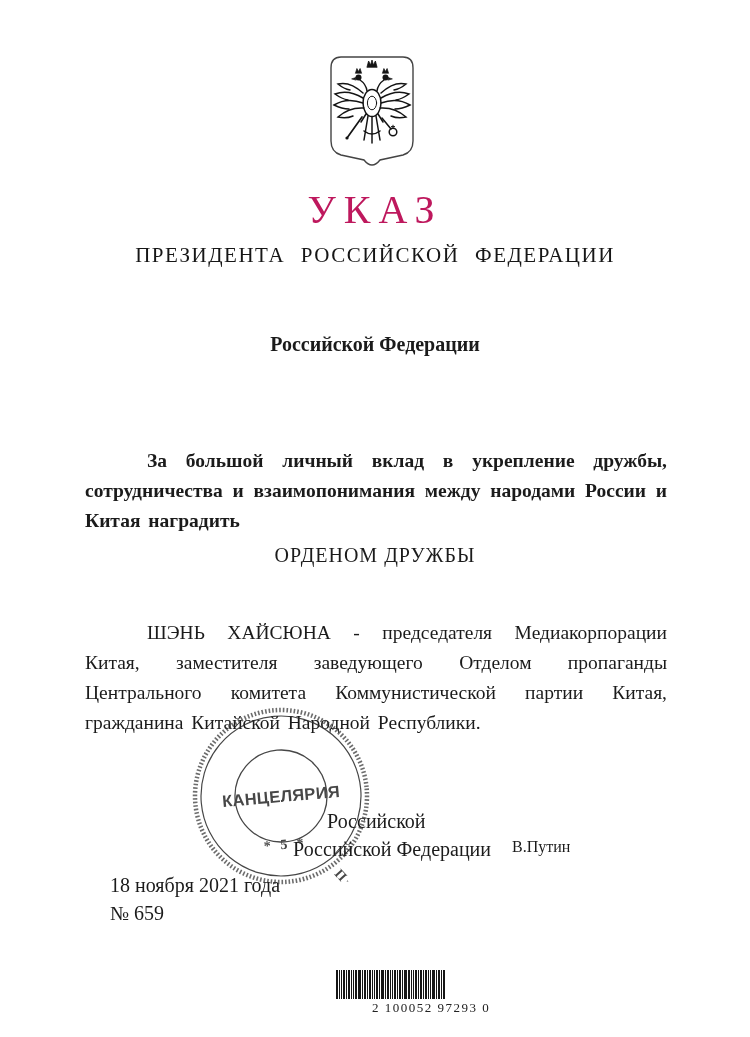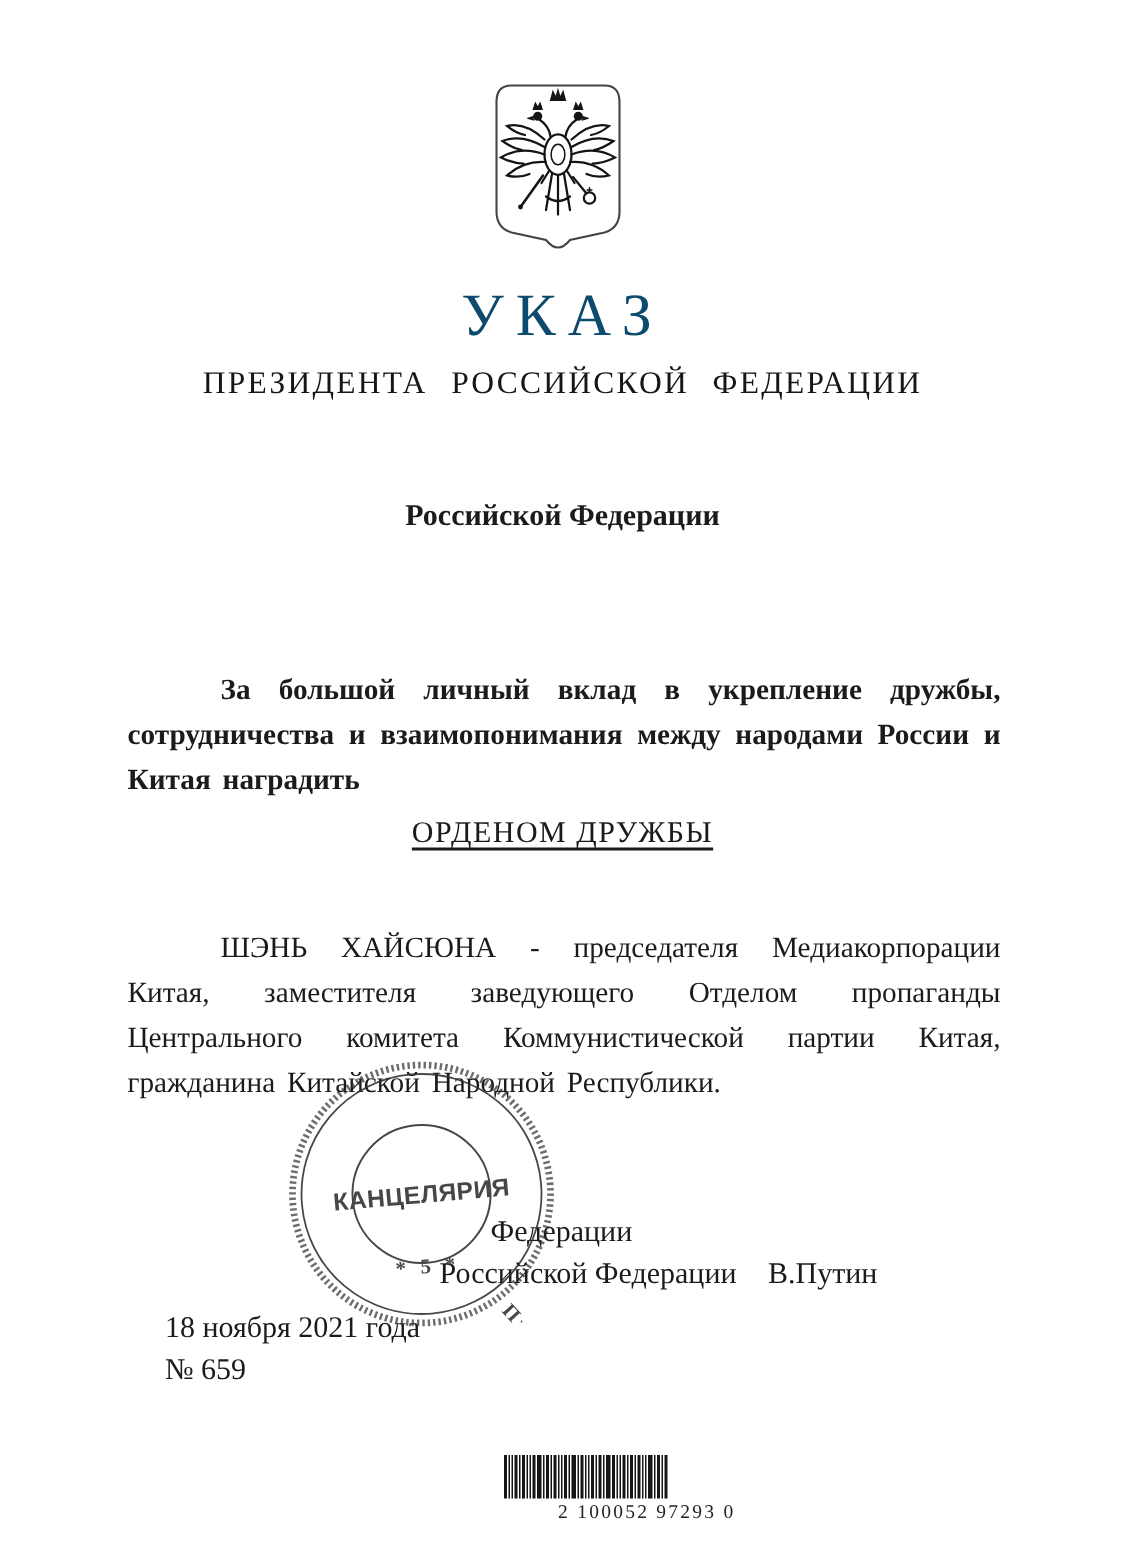--- a/index.html
+++ b/index.html
@@ -11,21 +11,21 @@
     color:#1b1b1b;
     overflow:hidden;
     margin:0 auto;
   }
   
   .coat{position:absolute;left:322px;top:50px;width:100px;height:124px;}
   
   .title{
     position:absolute;top:186px;left:0;width:750px;
     text-align:center;font-size:40px;letter-spacing:8px;
-    font-weight:500;color:#0c4a6e;
+    font-weight:500;color:#be185d;
   }
   .subtitle{
     position:absolute;top:243px;left:0;width:750px;
     text-align:center;font-size:21px;letter-spacing:1.5px;word-spacing:9px;
     color:#161616;
   }
   .subject{
     position:absolute;top:331px;left:85px;width:580px;
     text-align:center;font-weight:bold;font-size:20px;line-height:27px;
   }
@@ -34,25 +34,25 @@
     font-size:19.5px;line-height:30px;
     text-align:justify;text-align-last:left;
     text-indent:62px;word-spacing:3px;
   }
   .para1{top:446px;font-weight:bold;}
   .para2{top:604px;margin-top:14px;}
   .award{
     position:absolute;top:544px;left:0;width:750px;text-align:center;
     font-size:20px;letter-spacing:1px;
   }
-  .award span{text-decoration:underline;text-underline-offset:4px;}
+  .award span{text-underline-offset:4px;}
   
   .sig-line1{position:absolute;top:810px;left:327px;font-size:20px;}
   .sig-line2{position:absolute;top:838px;left:293px;font-size:20px;}
-  .sig-name{position:absolute;top:838px;left:512px;font-size:20px;text-align:center;}
+  .sig-name{position:absolute;top:838px;left:512px;font-size:16px;text-align:center;}
   
   .issued{position:absolute;top:872px;left:110px;font-size:20px;line-height:27.5px;}
   .issued div{white-space:nowrap;}
   
   .stamp{
     position:absolute;left:190px;top:705px;width:182px;height:182px;
     transform:rotate(-5deg);opacity:.88;z-index:5;
   }
   
   .barcode{position:absolute;left:336px;top:970px;width:110px;text-align:center;}
@@ -124,21 +124,21 @@
   </div>
 
   <div class="para para1">За большой личный вклад в укрепление дружбы, сотрудничества и взаимопонимания между народами России и Китая наградить</div>
 
   <div class="award">
     <span>ОРДЕНОМ ДРУЖБЫ</span>
   </div>
 
   <div class="para para2">ШЭНЬ ХАЙСЮНА - председателя Медиакорпорации Китая, заместителя заведующего Отделом пропаганды Центрального комитета Коммунистической партии Китая, гражданина Китайской Народной Республики.</div>
 
-  <div class="sig-line1">Федерации</div>
+  <div class="sig-line1">Российской</div>
   <div class="sig-line2">Российской Федерации</div>
   <div class="sig-name">В.Путин</div>
 
   <div class="stamp">
     <svg viewBox="0 0 182 182" width="182" height="182">
       <g stroke="#2e2e2e" fill="none">
         <circle cx="91" cy="91" r="86" stroke-width="4.5" stroke-dasharray="1.6 2" opacity="0.8"></circle>
         <circle cx="91" cy="91" r="80" stroke-width="1.2"></circle>
         <circle cx="91" cy="91" r="46" stroke-width="1.3"></circle>
       </g>

